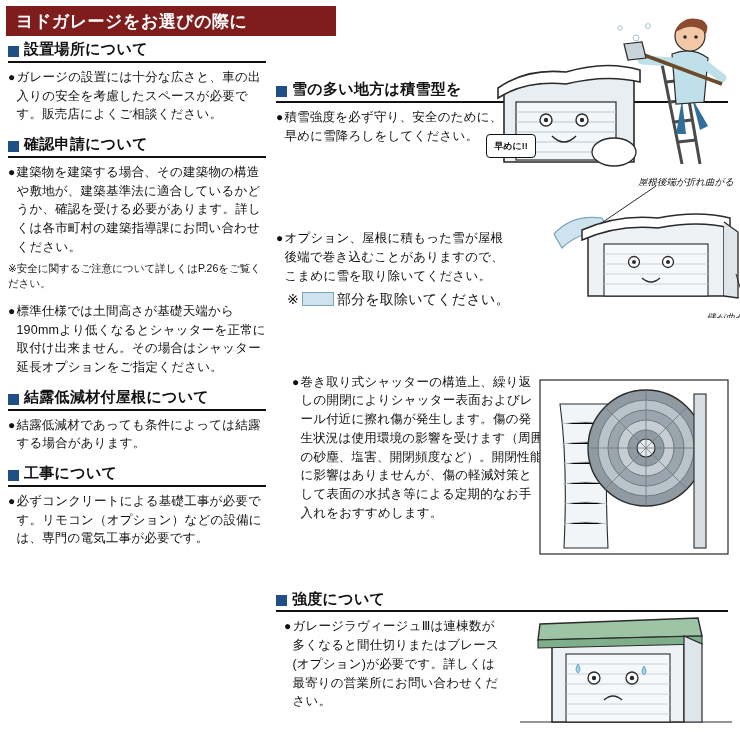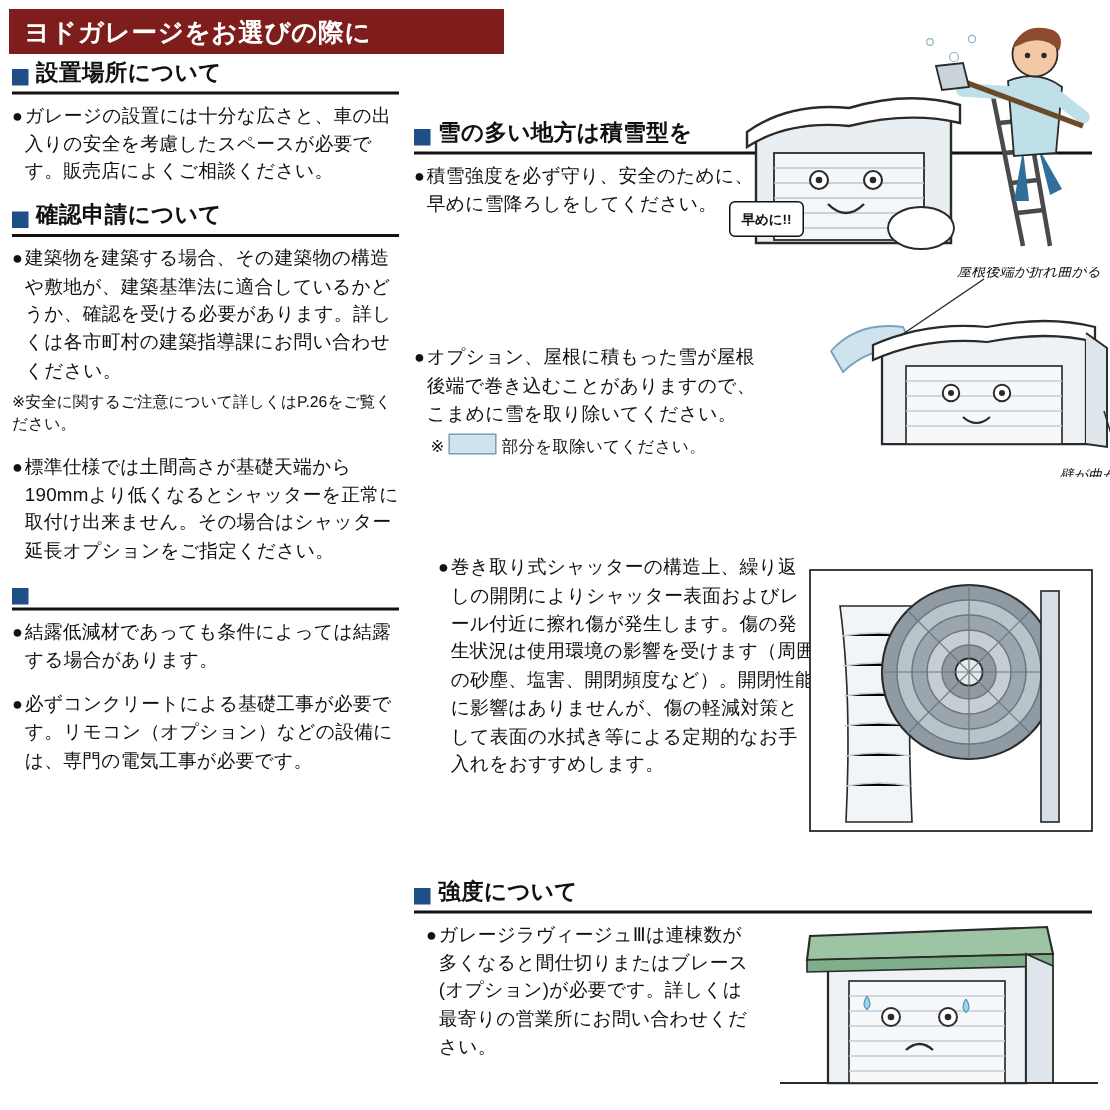--- a/index.html
+++ b/index.html
@@ -120,28 +120,33 @@
     <div class="sec">
       <div class="body-txt bullet-row">
         <span class="dot">●</span>
         <span class="bullet-txt">標準仕様では土間高さが基礎天端から190mmより低くなるとシャッターを正常に取付け出来ません。その場合はシャッター延長オプションをご指定ください。</span>
       </div>
     </div>
 
     <div class="sec">
       <div class="sec-head">
         <div class="sq"></div>
+        <div class="sec-title">結露低減材付屋根について</div>
       </div>
       <div class="body-txt bullet-row">
         <span class="dot">●</span>
         <span class="bullet-txt">結露低減材であっても条件によっては結露する場合があります。</span>
       </div>
     </div>
 
     <div class="sec">
+      <div class="sec-head">
+        <div class="sq"></div>
+        <div class="sec-title">工事について</div>
+      </div>
       <div class="body-txt bullet-row">
         <span class="dot">●</span>
         <span class="bullet-txt">必ずコンクリートによる基礎工事が必要です。リモコン（オプション）などの設備には、専門の電気工事が必要です。</span>
       </div>
     </div>
 
   </div>
 
   <div class="col-right">
 
@@ -152,21 +157,21 @@
       </div>
       <div class="body-txt bullet-row txt-narrow">
         <span class="dot">●</span>
         <span class="bullet-txt">積雪強度を必ず守り、安全のために、早めに雪降ろしをしてください。</span>
       </div>
       <div style="height:84px"></div>
       <div class="body-txt bullet-row txt-narrow">
         <span class="dot">●</span>
         <span class="bullet-txt">オプション、屋根に積もった雪が屋根後端で巻き込むことがありますので、こまめに雪を取り除いてください。</span>
       </div>
-      <div class="body-txt indent" style="margin-top:3px;font-size:11px;">
+      <div class="body-txt indent" style="margin-top:3px;font-size:14px;">
         <span>※</span><span class="swatch"></span><span>部分を取除いてください。</span>
       </div>
     </div>
 
     <div style="height:52px"></div>
 
     <div class="sec">
       <div class="body-txt bullet-row txt-mid" style="margin-left:16px;">
         <span class="dot">●</span>
         <span class="bullet-txt">巻き取り式シャッターの構造上、繰り返しの開閉によりシャッター表面およびレール付近に擦れ傷が発生します。傷の発生状況は使用環境の影響を受けます（周囲の砂塵、塩害、開閉頻度など）。開閉性能に影響はありませんが、傷の軽減対策として表面の水拭き等による定期的なお手入れをおすすめします。</span>

